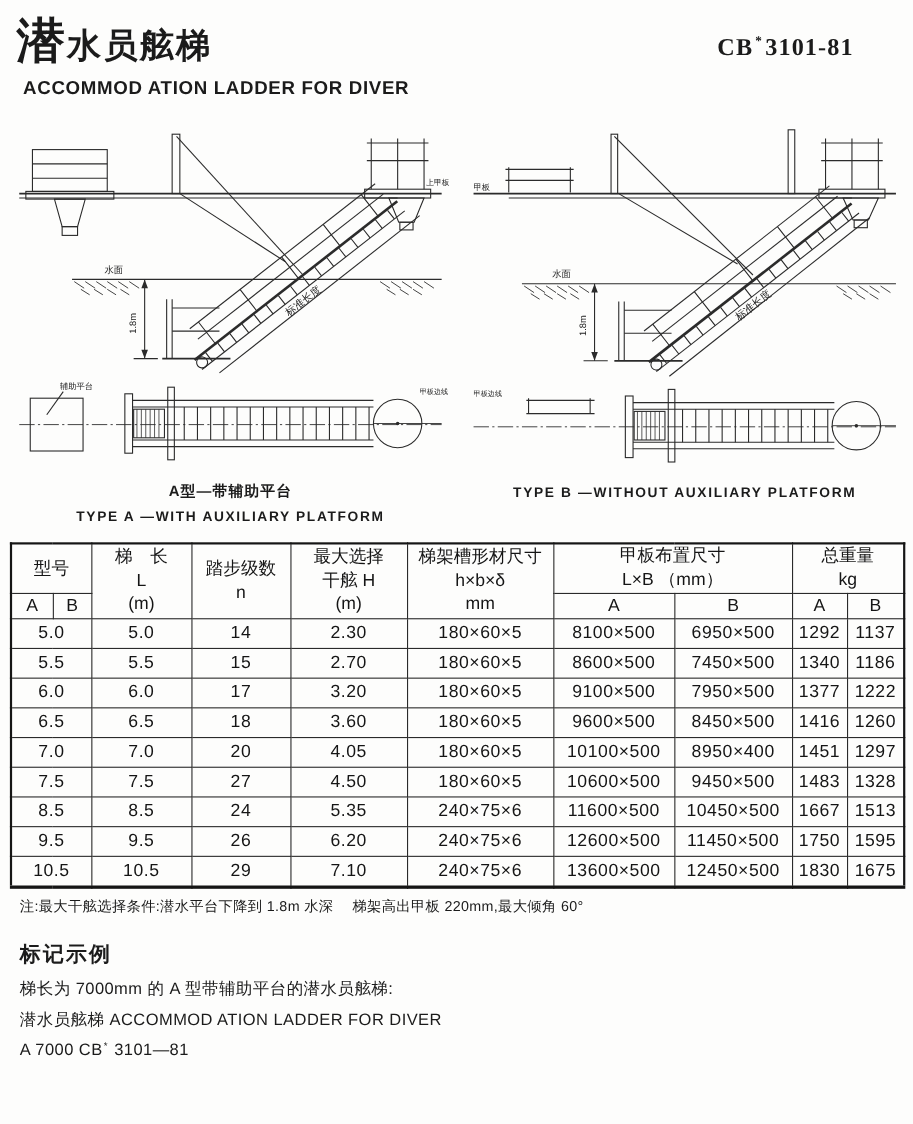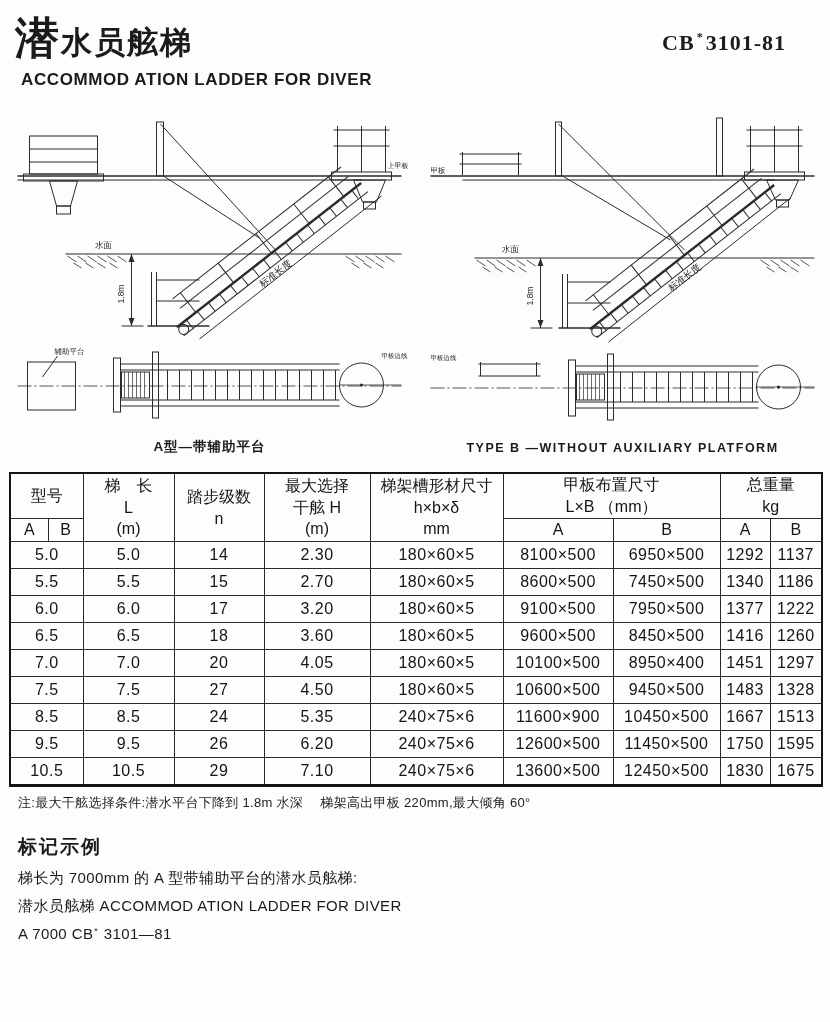--- a/index.html
+++ b/index.html
@@ -5,21 +5,21 @@
   html,body{margin:0;padding:0;background:#ffffff;}
   .page{
     position:relative;
     width:830px;height:1022px;
     margin:0 auto;
     background:#fdfdfc;
     color:#1b1b1b;
     font-family:"Liberation Sans", sans-serif;
     overflow:hidden;
     box-sizing:border-box;
-    padding:14px 14px 0 9px;
+    padding:14px 24px 0 9px;
   }
   
   .hdr{display:flex;justify-content:space-between;align-items:flex-start;padding:2px 4px 0 6px;}
   .title-zh{font-weight:bold;line-height:1;letter-spacing:2px;}
   .title-zh .lead{font-size:44px;}
   .title-zh .rest{font-size:31px;}
   .title-en{font-size:17px;font-weight:bold;letter-spacing:0.6px;margin:10px 0 0 6px;}
   .std-code{font-size:22px;font-weight:bold;margin:14px 26px 0 0;letter-spacing:1px;font-family:Liberation Serif, serif;}
   .std-code sup{font-size:12px;vertical-align:9px;padding:0 2px;}
   
@@ -159,20 +159,21 @@
             <path d="M158 274 v30 M170 274 v30 M182 274 v30 M194 274 v30 M206 274 v30 M218 274 v30 M230 274 v30 M242 274 v30 M254 274 v30 M266 274 v30 M278 274 v30 M290 274 v30 M302 274 v30 M314 274 v30 M326 274 v30"></path>
             <circle cx="352" cy="289" r="22"></circle>
             <circle cx="352" cy="289" r="1.6" fill="#2b2b2b" stroke="none"></circle>
             <line x1="330" y1="289" x2="392" y2="289" stroke-width="0.8"></line>
           </g>
           <text x="60" y="258" text-anchor="middle" font-size="7.5">辅助平台</text>
           <text x="398" y="262" text-anchor="end" font-size="6.5">甲板边线</text>
         </g>
       </svg>
       <div class="cap-zh">A型—带辅助平台</div>
+      <div class="cap-en">TYPE A —WITH AUXILIARY PLATFORM</div>
     </div>
 
     <div class="fig">
       <svg width="401" height="338" viewBox="0 0 400 338">
         <g class="draw">
 
           <line x1="8" y1="80" x2="392" y2="80" stroke-width="1.6"></line>
           <line x1="40" y1="84" x2="352" y2="84"></line>
 
           <g>
@@ -387,21 +388,21 @@
           <td>9450×500</td>
           <td>1483</td>
           <td>1328</td>
         </tr>
         <tr>
           <td colspan="2">8.5</td>
           <td>8.5</td>
           <td>24</td>
           <td>5.35</td>
           <td>240×75×6</td>
-          <td>11600×900</td>
+          <td>11600×500</td>
           <td>10450×500</td>
           <td>1667</td>
           <td>1513</td>
         </tr>
         <tr>
           <td colspan="2">9.5</td>
           <td>9.5</td>
           <td>26</td>
           <td>6.20</td>
           <td>240×75×6</td>

